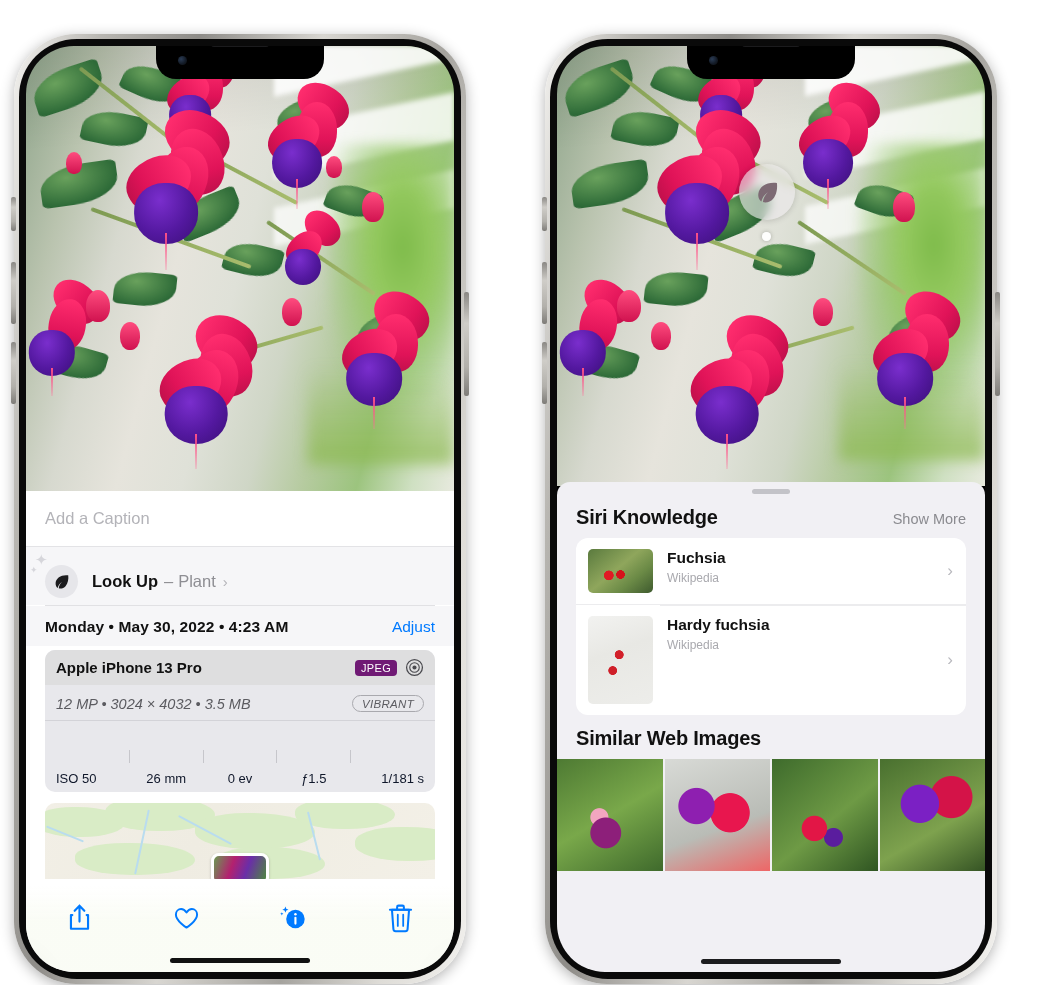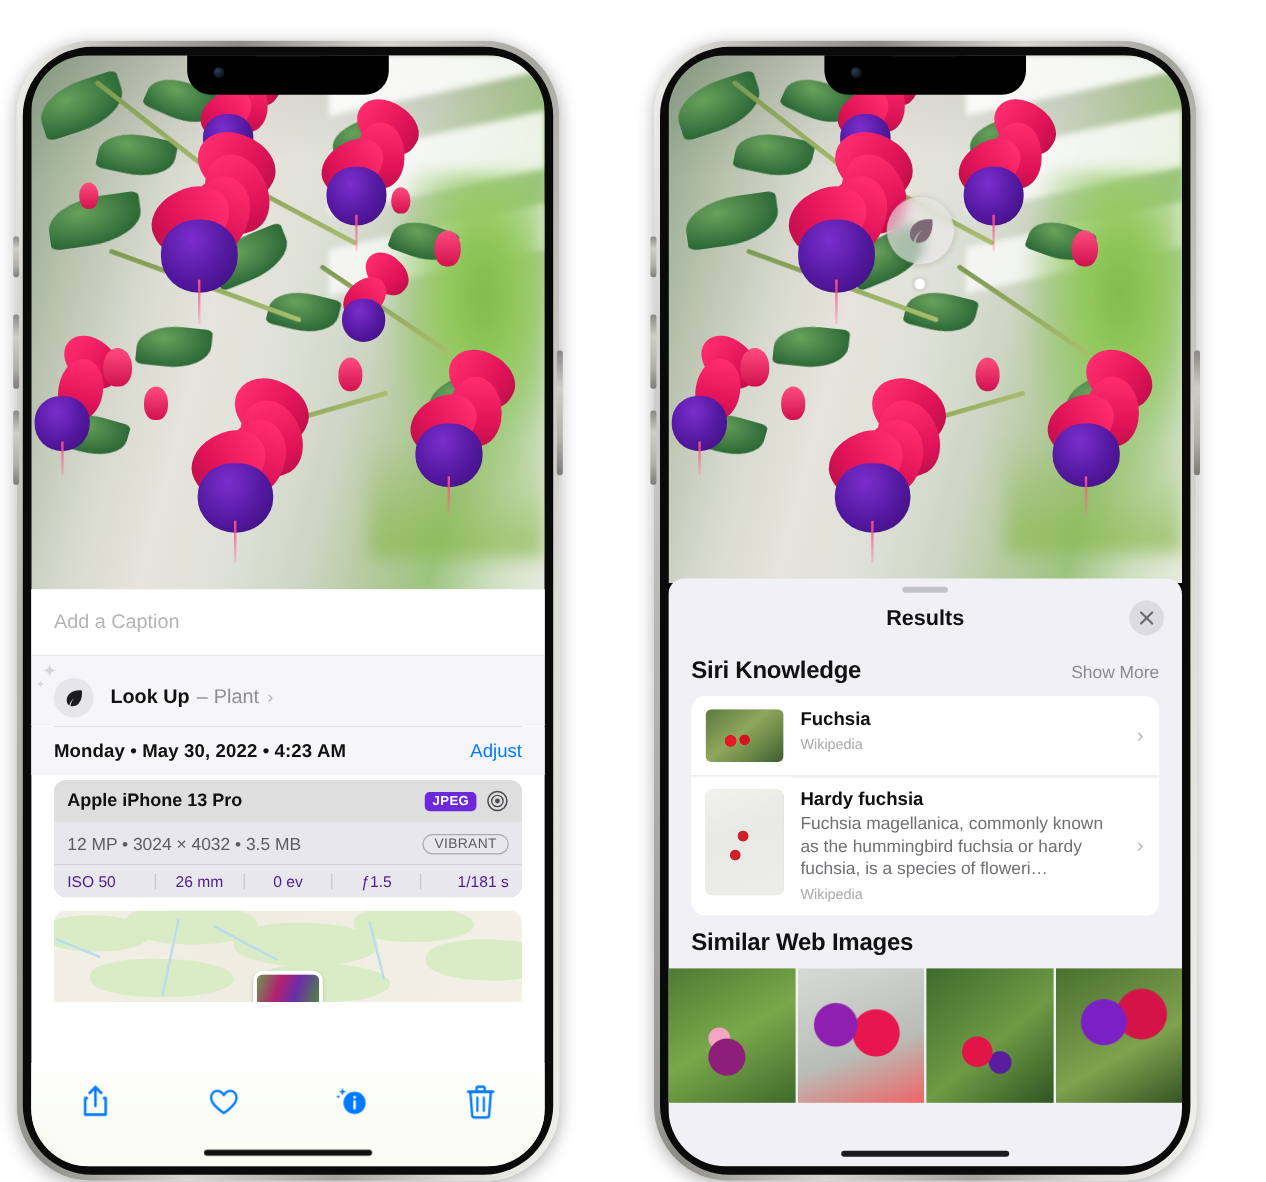--- a/index.html
+++ b/index.html
@@ -162,37 +162,37 @@
     margin: 4px 19px 0; background: #e8e8ec;
     border-radius: 10px; overflow: hidden;
   }
   .exif-head {
     display: flex; align-items: center; justify-content: space-between;
     padding: 8px 11px; background: #dededf;
   }
   .exif-device { font-size: 15px; font-weight: 700; color: #111; }
   .exif-head-right { display: flex; align-items: center; gap: 8px; }
   .jpeg-tag {
-    background: #6d28d9; color: #fff; font-size: 11px; font-weight: 700;
+    background: #701a75; color: #fff; font-size: 11px; font-weight: 400;
     padding: 2px 6px; border-radius: 4px; letter-spacing: .3px;
   }
   .aperture-glyph { width: 19px; height: 19px; }
   .exif-mid { padding: 7px 11px 8px; }
   .exif-lens { font-size: 14.5px; color: #5b5b60; }
-  .exif-row2 { display: flex; align-items: flex-end; justify-content: space-between; margin-top: 3px; }
+  .exif-row2 { display: flex; align-items: flex-end; justify-content: space-between; margin-top: 3px; font-style: italic; }
   .exif-size { font-size: 14.5px; color: #5b5b60; }
   .vibrant {
     font-size: 11.5px; color: #5b5b60; border: 1px solid #a9a9ae;
     border-radius: 9px; padding: 1.5px 9px; letter-spacing: .3px;
   }
   .exif-foot {
     display: flex; align-items: center; border-top: 1px solid #d3d3d8;
     padding: 6px 11px;
   }
-  .exif-foot span { font-size: 13px; color: #4c1d95; flex: 1; text-align: center; }
+  .exif-foot span { font-size: 13px; color: #0f172a; flex: 1; text-align: center; margin-top: 44px; }
   .exif-foot span:first-child { text-align: left; }
   .exif-foot span:last-child  { text-align: right; }
   .exif-sep { width: 1px; height: 13px; background: #c6c6cb; }
 
   .map-card {
     margin: 11px 19px 0; height: 76px; border-radius: 10px 10px 0 0;
     position: relative; overflow: hidden;
     background:
       linear-gradient(120deg,#f2efe6 0%,#efece2 40%,#f3f0e7 100%);
   }
@@ -609,49 +609,40 @@
           <svg viewBox="0 0 24 24" aria-hidden="true">
             <path d="M20.5 4.2C12 3 5.5 7.2 4.6 13.2c-.5 3.3 1 5.9 2.6 6.9.5-2.6 2.1-5.6 5.6-7.9-2.6 2.4-3.9 5.2-4.3 8.4 3 .9 6.6-.3 8.6-2.6 3.1-3.6 4-9 3.4-13.8z" fill="#7d6a74"></path>
           </svg>
         </div>
         <div class="vlu-dot" style="left:205px; top:186px"></div>
       </div>
 
       <div class="sheet results-sheet" style="top:436px">
         <div class="grabber"></div>
 
-        <div class="res-head">
-          <span class="res-title">Results</span>
-          <span class="close-btn">
-            <svg viewBox="0 0 14 14" aria-hidden="true">
-              <path d="M2 2 12 12M12 2 2 12" stroke="#69696e" stroke-width="1.9" stroke-linecap="round"></path>
-            </svg>
-          </span>
-        </div>
 
         <div class="sec-head">
           <span class="sec-title">Siri Knowledge</span>
           <span class="show-more">Show More</span>
         </div>
 
         <div class="kn-card">
           <div class="kn-row">
             <div class="kn-thumb thumb-a"></div>
             <div class="kn-text">
               <div class="kn-title">Fuchsia</div>
               <div class="kn-src">Wikipedia</div>
             </div>
             <span class="kn-chev">›</span>
           </div>
           <div class="kn-row">
             <div class="divider-inset"></div>
             <div class="kn-thumb tall thumb-b"></div>
             <div class="kn-text">
               <div class="kn-title">Hardy fuchsia</div>
-              <div class="kn-desc">Fuchsia magellanica, commonly known as the hummingbird fuchsia or hardy fuchsia, is a species of floweri…</div>
               <div class="kn-src">Wikipedia</div>
             </div>
             <span class="kn-chev">›</span>
           </div>
         </div>
 
         <div class="sec-head" style="padding-bottom:7px">
           <span class="sec-title">Similar Web Images</span>
         </div>
 

